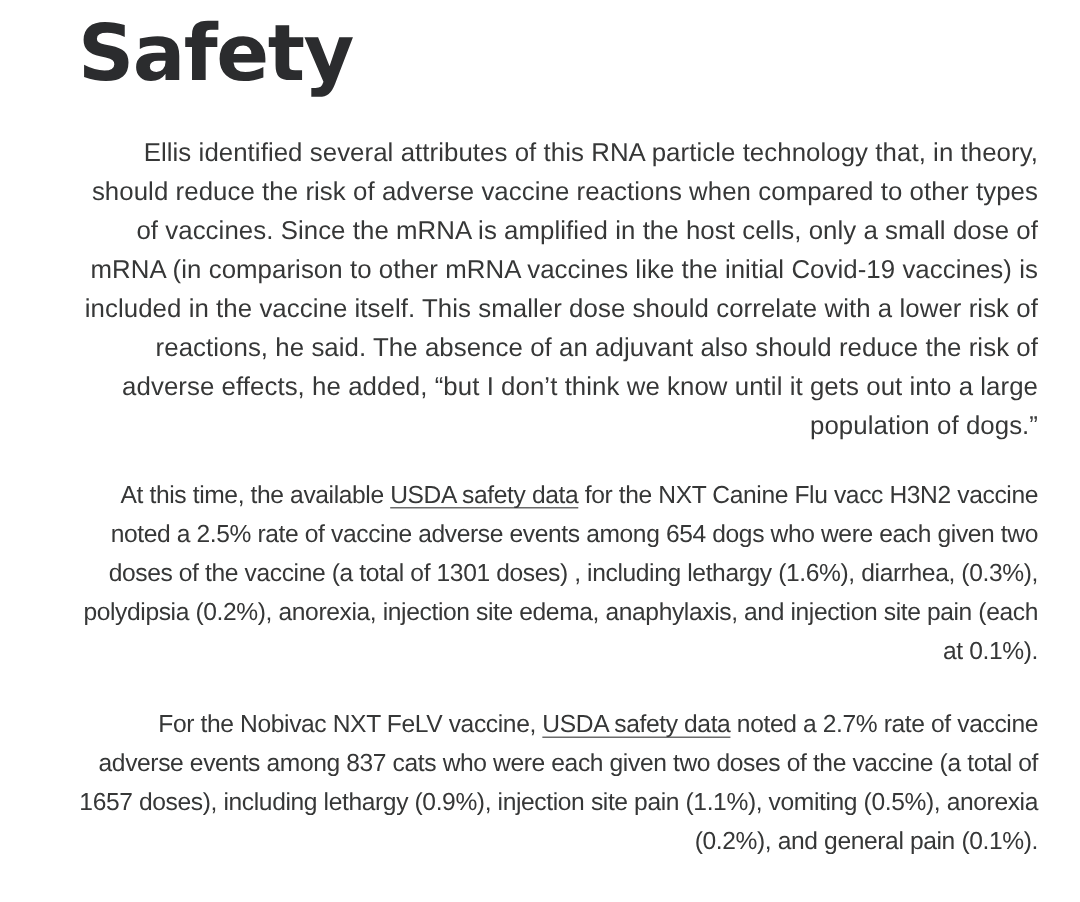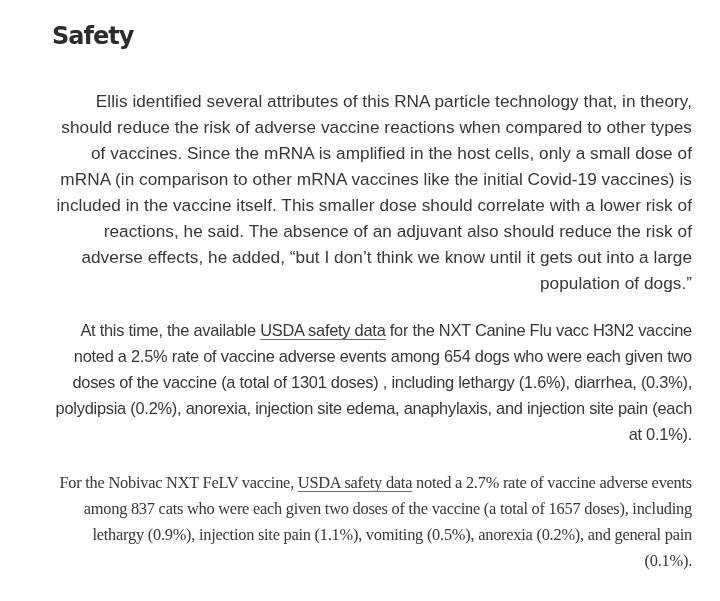--- a/index.html
+++ b/index.html
@@ -21,39 +21,39 @@
       top: 0;
       width: 640px;
     }
     h2.section-title {
       margin: 0;
       position: absolute;
       top: 8px;
       left: 0;
       font-family: "DejaVu Sans", "Liberation Sans", sans-serif;
       font-weight: bold;
-      font-size: 24px;
+      font-size: 52px;
       letter-spacing: -1px;
       color: #2b2c2e;
       line-height: 56px;
     }
     p.para {
       position: absolute;
       left: 0;
       margin: 0;
       width: 640px;
       font-size: 17.2px;
       line-height: 26px;
       color: #363737;
       letter-spacing: 0.05px;
       text-align: right;
     }
     #p1 { top: 88px; }
     #p2 { top: 317px; font-size: 16.4px; letter-spacing: -0.25px; }
-    #p3 { top: 470px; font-size: 16.4px; letter-spacing: -0.25px; font-family: Liberation Serif, serif; }
+    #p3 { top: 470px; font-size: 16.4px; letter-spacing: -0.25px; }
     a.inline-link {
       color: #363737;
       text-decoration: underline;
       text-decoration-color: #6b6b6b;
       text-underline-offset: 3px;
       text-decoration-thickness: 1px;
       margin-top: 41px;
     }
   </style>
 </head>

